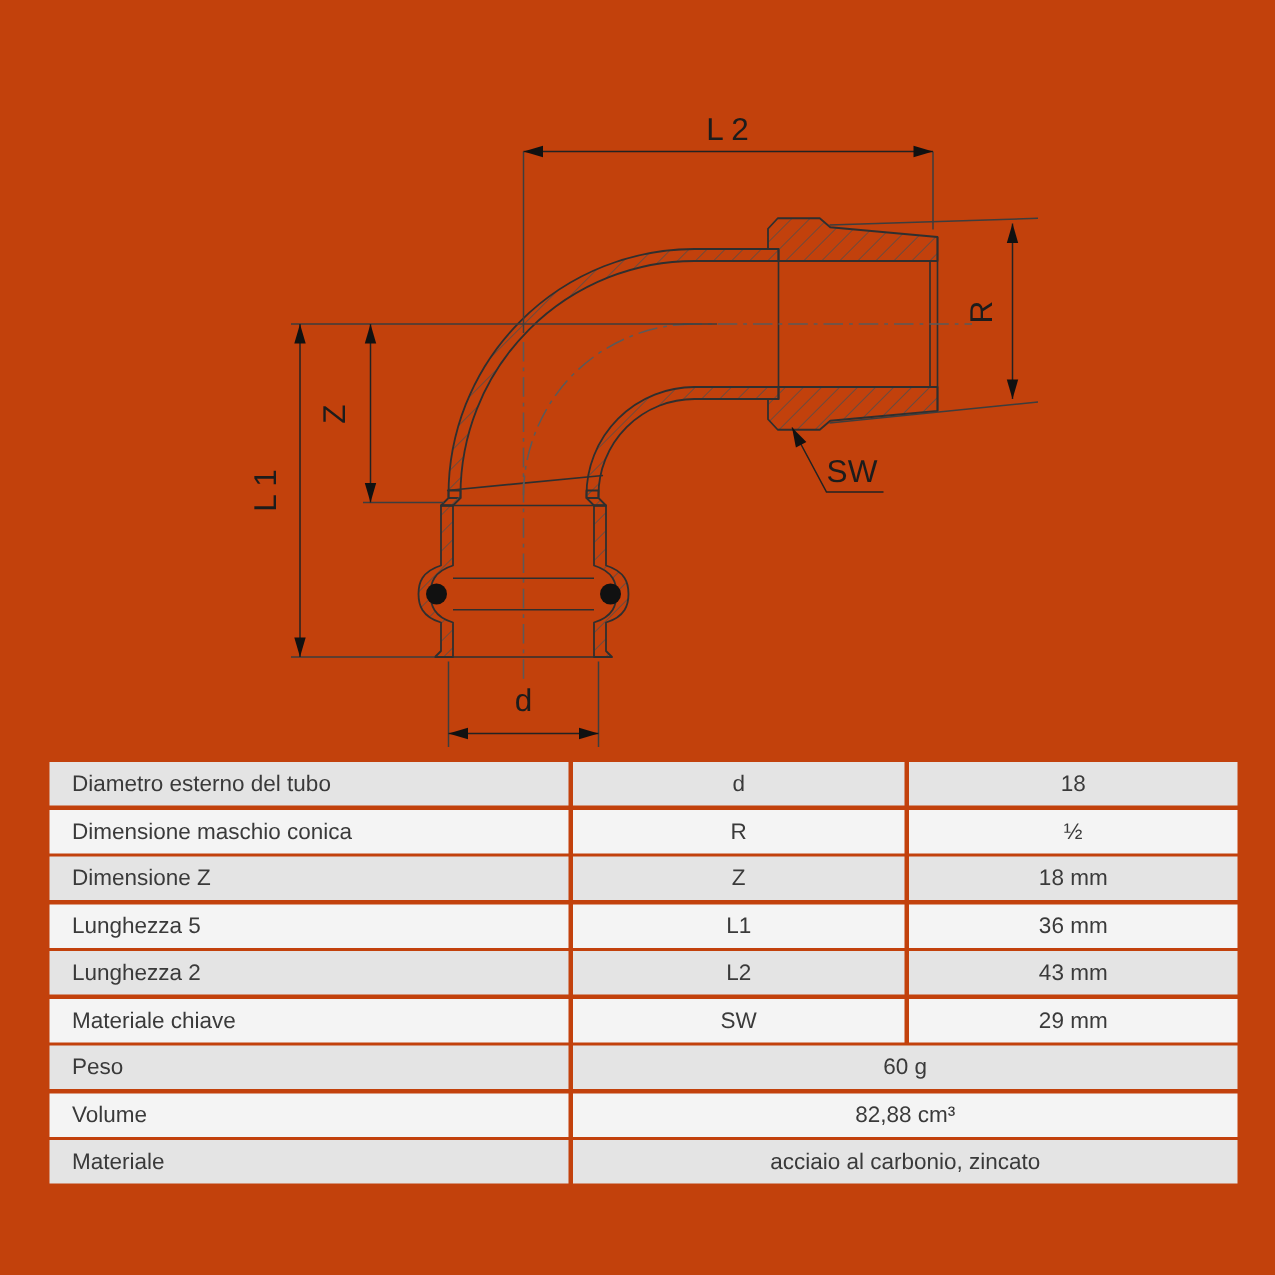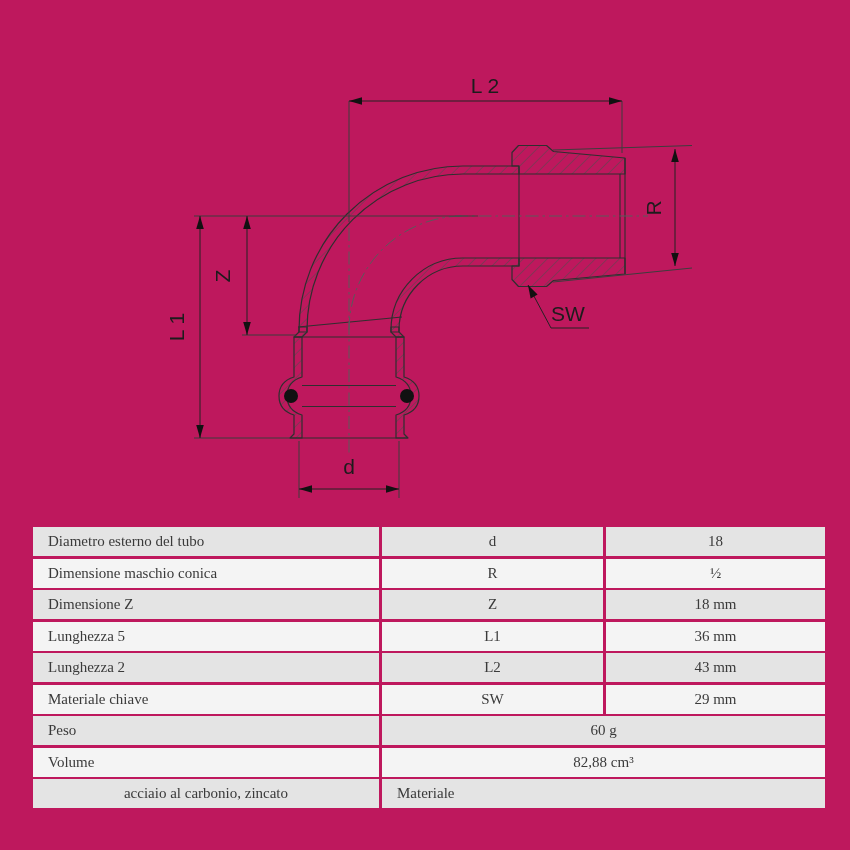--- a/index.html
+++ b/index.html
@@ -1,20 +1,20 @@
 <!DOCTYPE html>
 <html><head>
 <meta charset="utf-8">
 <style>
   html,body{margin:0;padding:0;background:#ffffff;}
-  .page{position:relative;width:850px;height:850px;background:#be185d;overflow:hidden;
+  .page{position:relative;width:850px;height:850px;background:#c2410c;overflow:hidden;
         font-family:"Liberation Sans", sans-serif;}
   .drawing-wrap{position:absolute;left:0;top:0;width:850px;height:520px;}
   
-  .spec-table{position:absolute;left:33px;top:527px;width:792px;font-family:Liberation Serif, serif;}
+  .spec-table{position:absolute;left:33px;top:508px;width:792px;}
   .t-row{display:grid;grid-template-columns:346px 221px 219px;column-gap:3px;
          height:29px;margin-bottom:2.5px;}
   .t-row.merged{grid-template-columns:346px 443px;}
   .t-row:nth-child(odd) .cell{background:#e4e4e4;}
   .t-row:nth-child(even) .cell{background:#f4f4f4;}
   .cell{display:flex;align-items:center;justify-content:center;
         font-size:15px;color:#3a3a3a;white-space:nowrap;}
   .cell.label{justify-content:flex-start;padding-left:15px;}
   
   .dimtext{font-family:"Liberation Sans", sans-serif;font-size:21px;fill:#1c1c1c;}
@@ -152,18 +152,18 @@
 
     <div class="t-row merged">
       <div class="cell label">Peso</div>
       <div class="cell">60 g</div>
     </div>
     <div class="t-row merged">
       <div class="cell label">Volume</div>
       <div class="cell">82,88 cm³</div>
     </div>
     <div class="t-row merged">
+      <div class="cell label">Materiale</div>
       <div class="cell">acciaio al carbonio, zincato</div>
-      <div class="cell label">Materiale</div>
     </div>
 
   </div>
 </div>
 
 </body></html>

